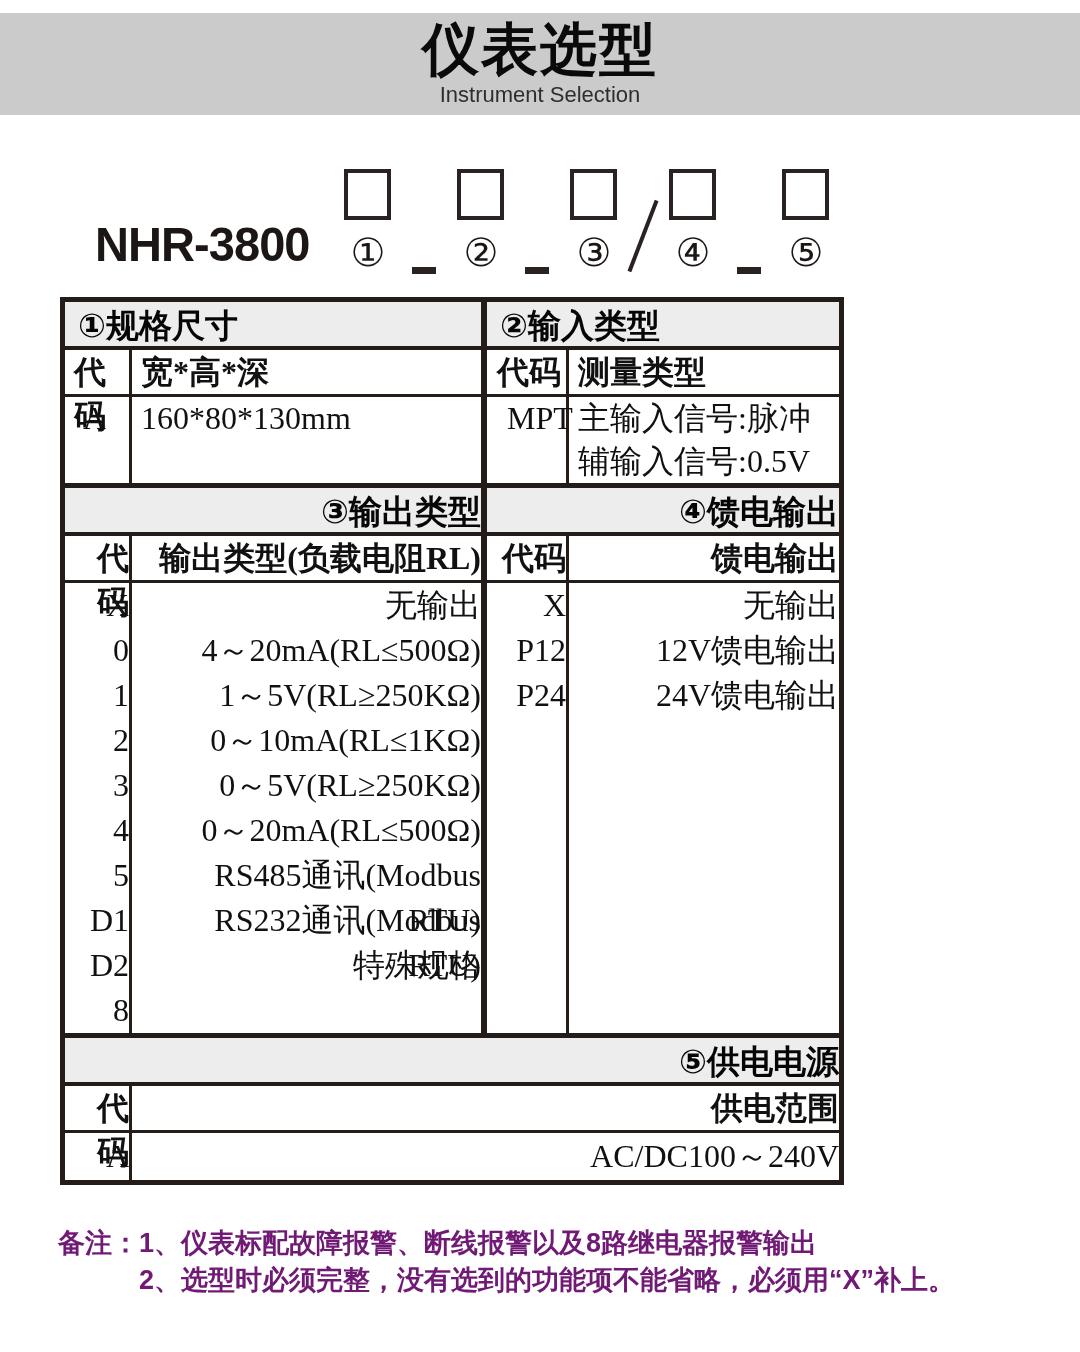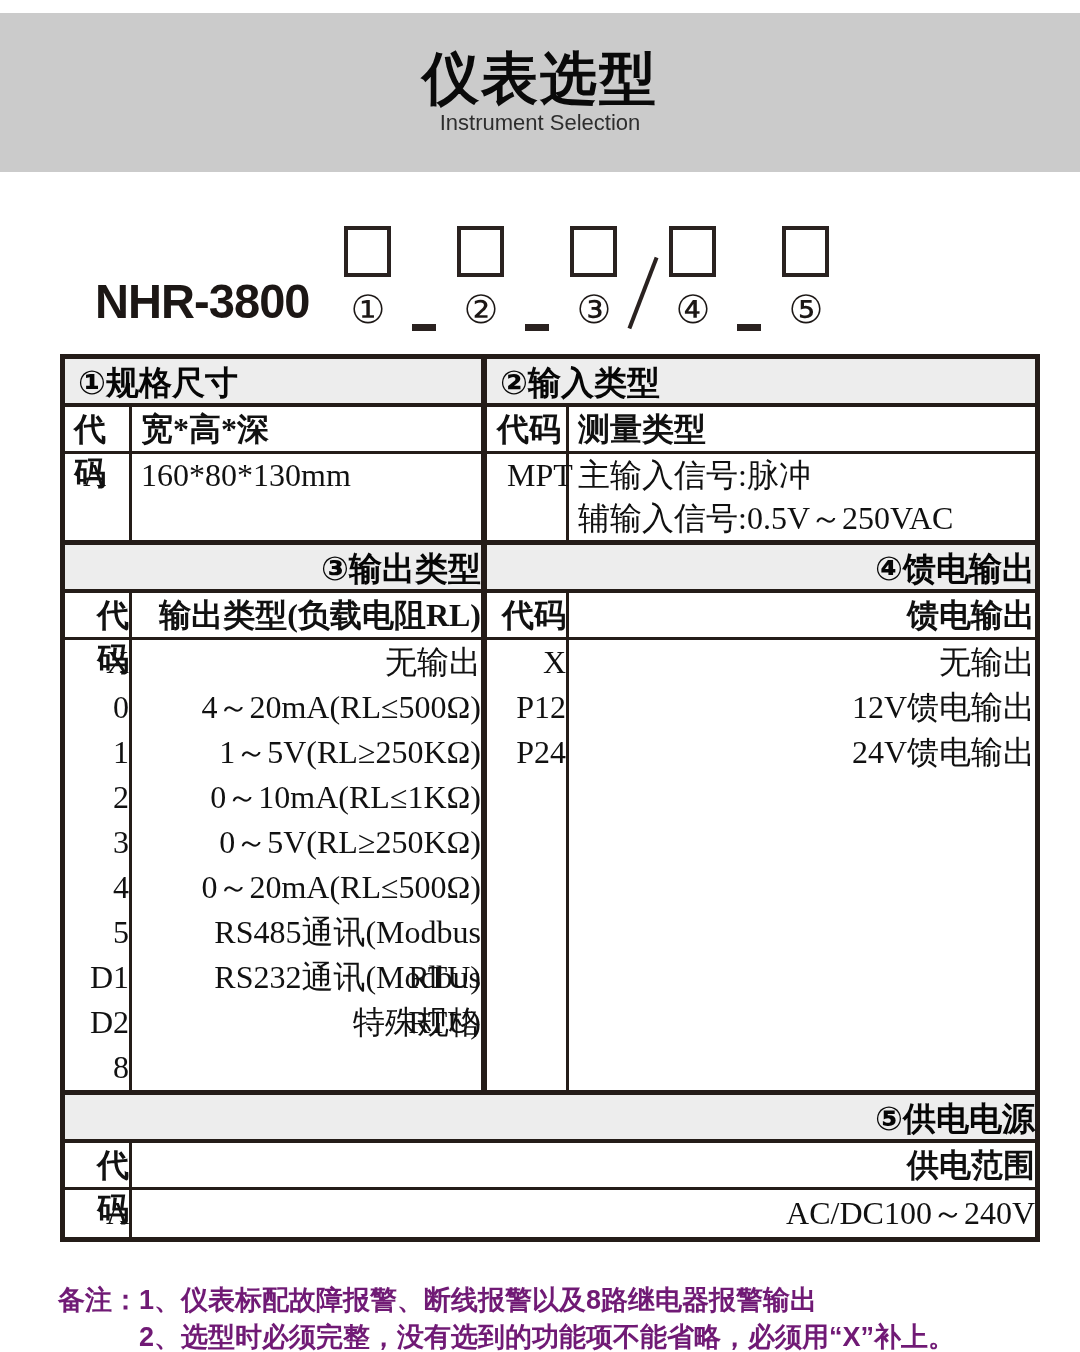--- a/index.html
+++ b/index.html
@@ -6,39 +6,39 @@
     --border:#241c18;
     --banner-bg:#cbcbcb;
     --secbar-bg:#ededed;
     --ink:#111111;
   }
   *{margin:0;padding:0;box-sizing:border-box;}
   html,body{width:1080px;height:1352px;background:#ffffff;overflow:hidden;}
   body{font-family:"Liberation Sans","DejaVu Sans",sans-serif;color:var(--ink);}
 
   
-  .banner{margin-top:13px;height:159px;background:var(--banner-bg);
+  .banner{margin-top:13px;height:102px;background:var(--banner-bg);
           display:flex;flex-direction:column;align-items:center;justify-content:center;}
   .banner-title{font-size:57px;font-weight:bold;letter-spacing:2px;line-height:1.05;color:#0a0a0a;}
   .banner-subtitle{font-size:22px;font-weight:normal;color:#2e2e2e;margin-top:2px;letter-spacing:0px;text-align:right;}
 
   
   .model{margin:54px 0 0 95px;display:flex;align-items:flex-end;}
   .model-prefix{font-size:49px;font-weight:600;letter-spacing:-1px;margin-right:26px;
                 transform:scaleX(.96);transform-origin:left;line-height:60px;color:#1c1715;}
   .pos{display:flex;flex-direction:column;align-items:center;}
   .pos .box{width:47px;height:51px;border:4px solid #2a2220;background:#fff;}
   .pos .num{margin-top:12px;font-size:39px;line-height:42px;
             font-family:"DejaVu Serif","Liberation Serif",serif;color:#1c1715;}
   .sep-dash{width:24px;height:7px;background:#2a2220;margin:26px 21px 0 21px;}
   .sep-slash{width:4px;height:76px;background:#2a2220;transform:rotate(21deg);
              margin:-8px 24px 0 24px;}
 
   
-  .sel-table{margin:23px 0 0 60px;width:980px;border:5px solid var(--border);}
+  .sel-table{margin:23px 0 0 60px;width:784px;border:5px solid var(--border);}
   .trow{display:flex;}
   .trow + .trow{border-top:5px solid var(--border);text-align:right;}
   .half{display:flex;flex-direction:column;}
   .half.left{width:422px;border-right:6px solid var(--border);}
   .half.right{flex:1;}
   .sec-title{height:48px;background:var(--secbar-bg);border-bottom:4px solid var(--border);
              font-size:33px;font-weight:bold;line-height:48px;padding-left:13px;color:#060606;}
   .sub-header{display:flex;border-bottom:3px solid var(--border);
               font-family:"Liberation Serif","DejaVu Serif",serif;font-size:32px;font-weight:bold;}
   .sub-header .code-cell{line-height:44px;height:44px;}

